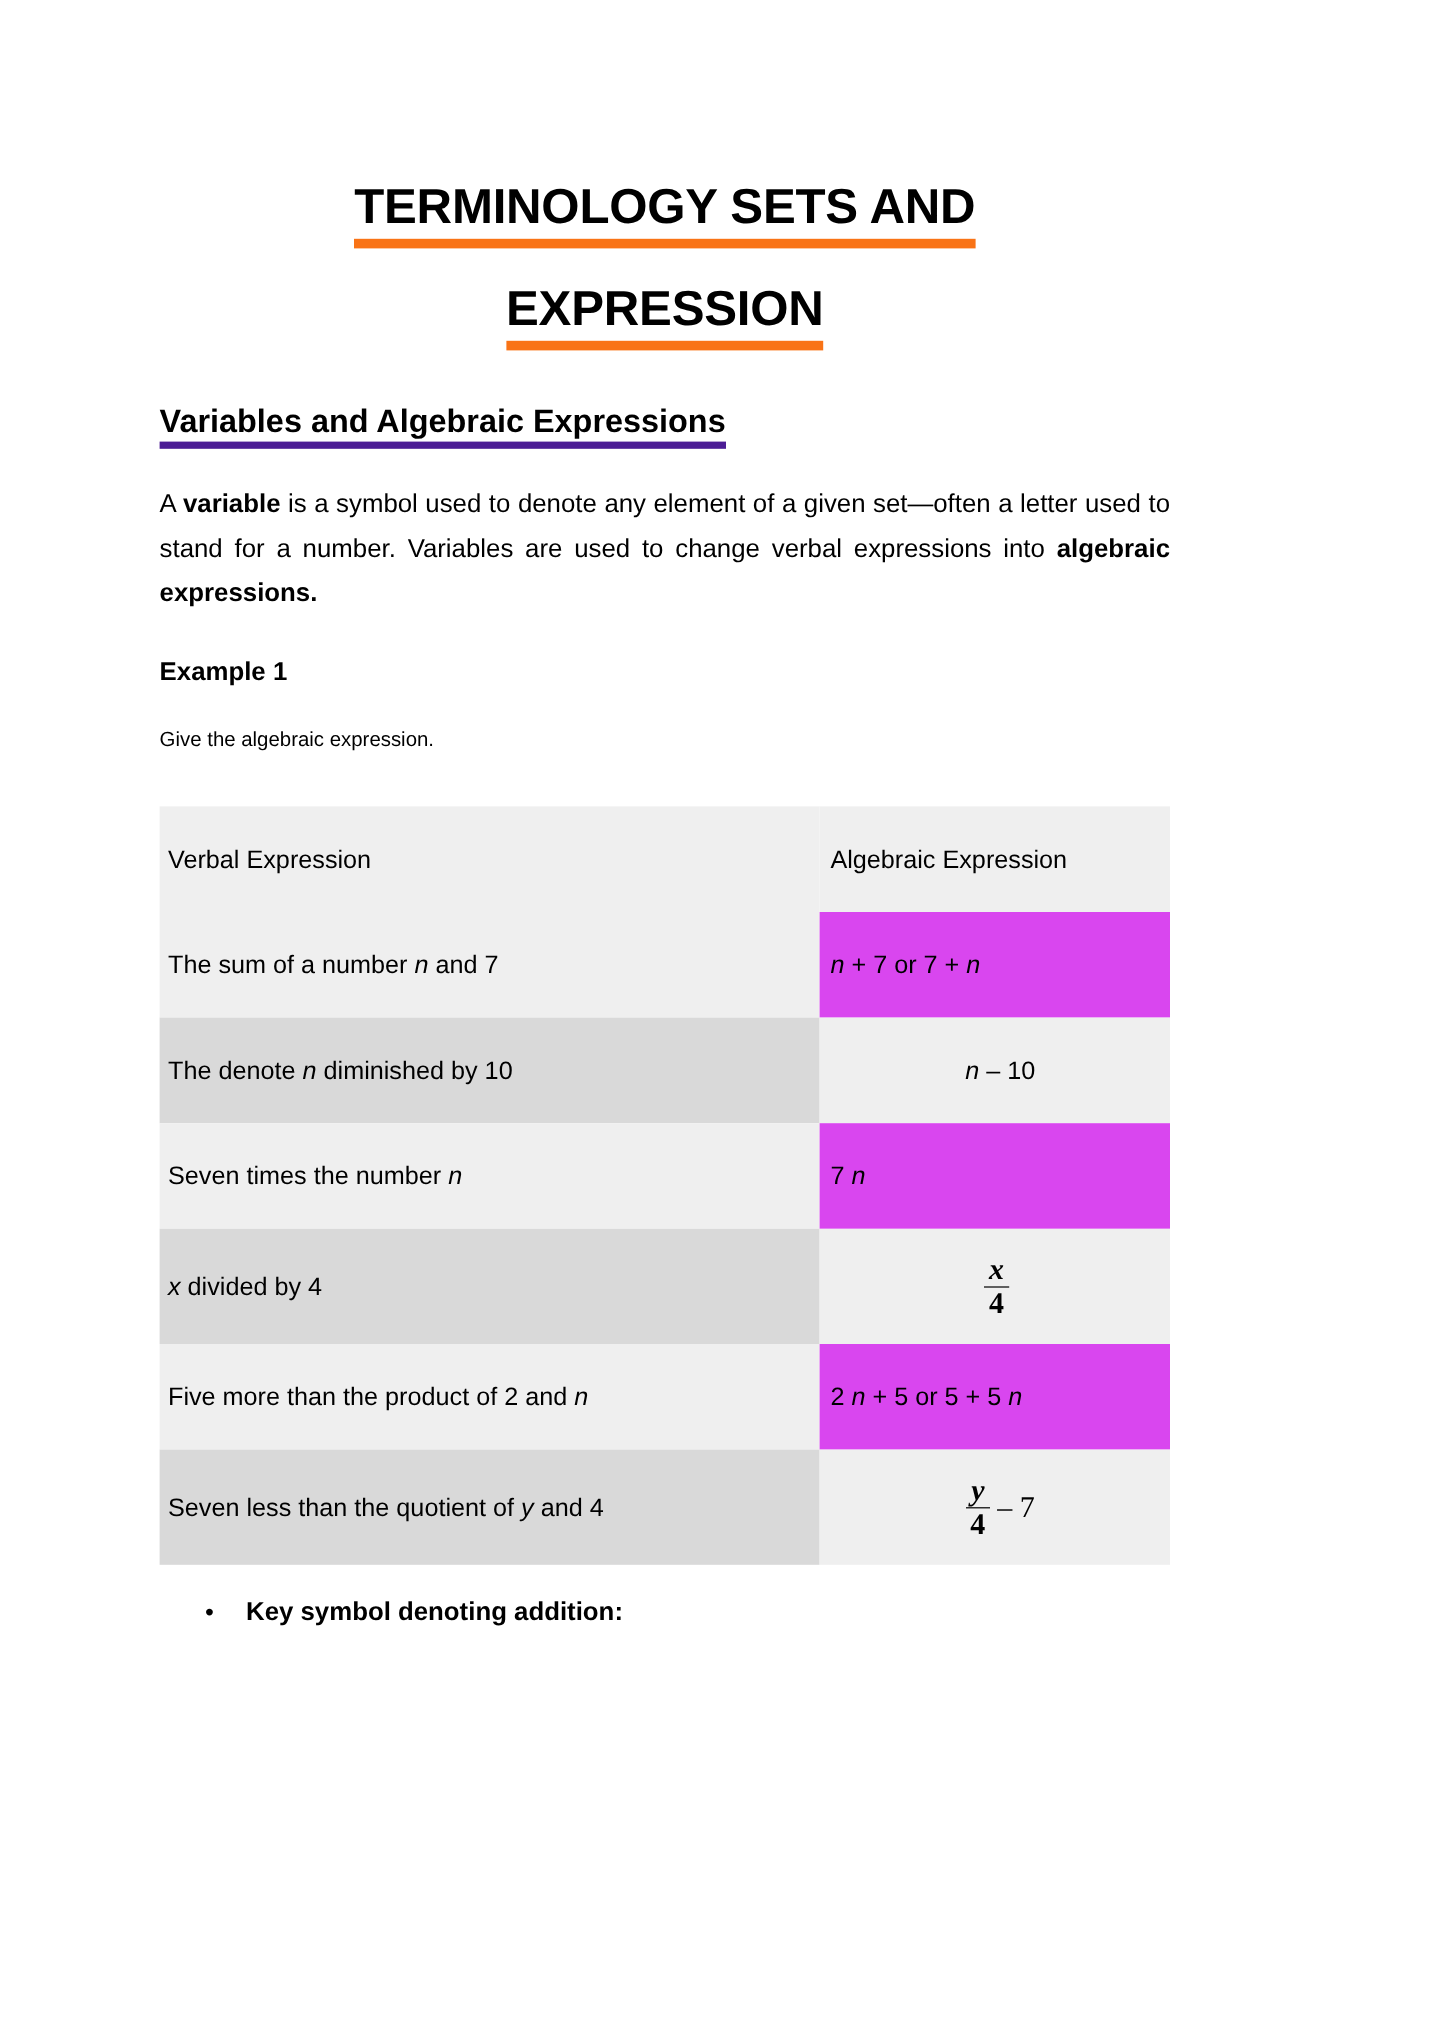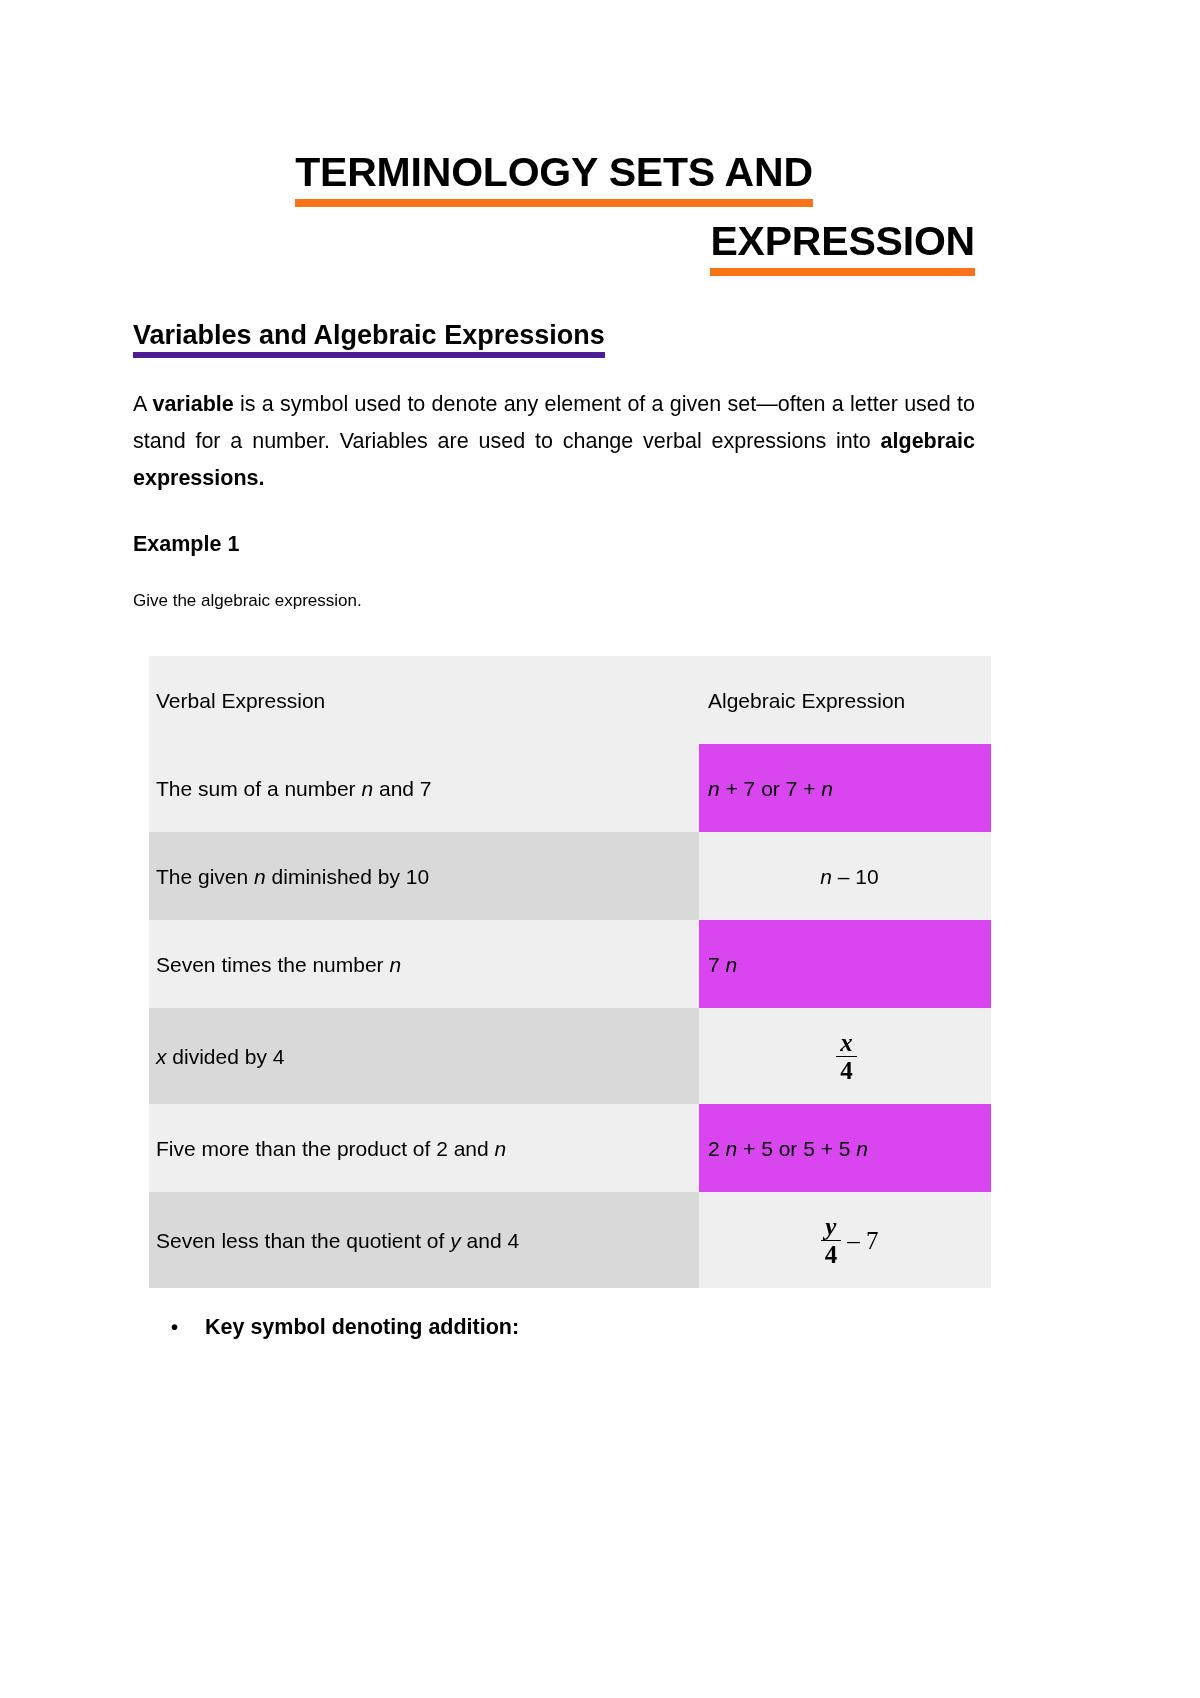--- a/index.html
+++ b/index.html
@@ -38,22 +38,22 @@
     font-weight: bold;
     line-height: 1.27;
     letter-spacing: -0.2px;
   }
   .doc-title .tline {
     display: inline-block;
     border-bottom: 8px solid #f97316;
     padding-bottom: 1px;
   }
   .title-line2 {
-    text-align: right;
-    margin-top: 8px;
+    text-align: center;
+    margin-top: 24px;
   }
 
   
   .section-heading {
     margin: 0;
     padding-top: 43px;
     font-size: 27px;
     font-weight: bold;
     line-height: 1.2;
     text-align: left;
@@ -89,21 +89,20 @@
     line-height: 1.6;
   }
 
   
   .expr-table {
     margin-top: 42px;
     width: 842px;
     border-collapse: collapse;
     table-layout: fixed;
     font-size: 21px;
-    margin-left: 16px;
   }
   .expr-table col.c1 { width: 550px; }
   .expr-table col.c2 { width: 292px; }
   .expr-table td {
     padding: 0 0 0 7px;
     vertical-align: middle;
     border: none;
     line-height: 1.4;
   }
   .expr-table tr.header td {
@@ -205,21 +204,21 @@
           <td class="left">Verbal Expression</td>
           <td class="right">Algebraic Expression</td>
         </tr>
 
         <tr class="data odd">
           <td class="left"><span>The sum of a number </span><em class="var">n</em><span> and 7</span></td>
           <td class="right"><span></span><em class="var">n</em><span> + 7 or 7 + </span><em class="var">n</em><span></span></td>
         </tr>
 
         <tr class="data even">
-          <td class="left"><span>The given </span><em class="var">n</em><span> diminished by 10</span></td>
+          <td class="left"><span>The denote </span><em class="var">n</em><span> diminished by 10</span></td>
           <td class="right"><span></span><em class="var">n</em><span> – 10</span><em class="var"></em><span></span></td>
         </tr>
 
         <tr class="data odd">
           <td class="left"><span>Seven times the number </span><em class="var">n</em><span></span></td>
           <td class="right"><span>7 </span><em class="var">n</em><span></span><em class="var"></em><span></span></td>
         </tr>
 
         <tr class="data tall even">
           <td class="left"><span></span><em class="var">x</em><span> divided by 4</span></td>

